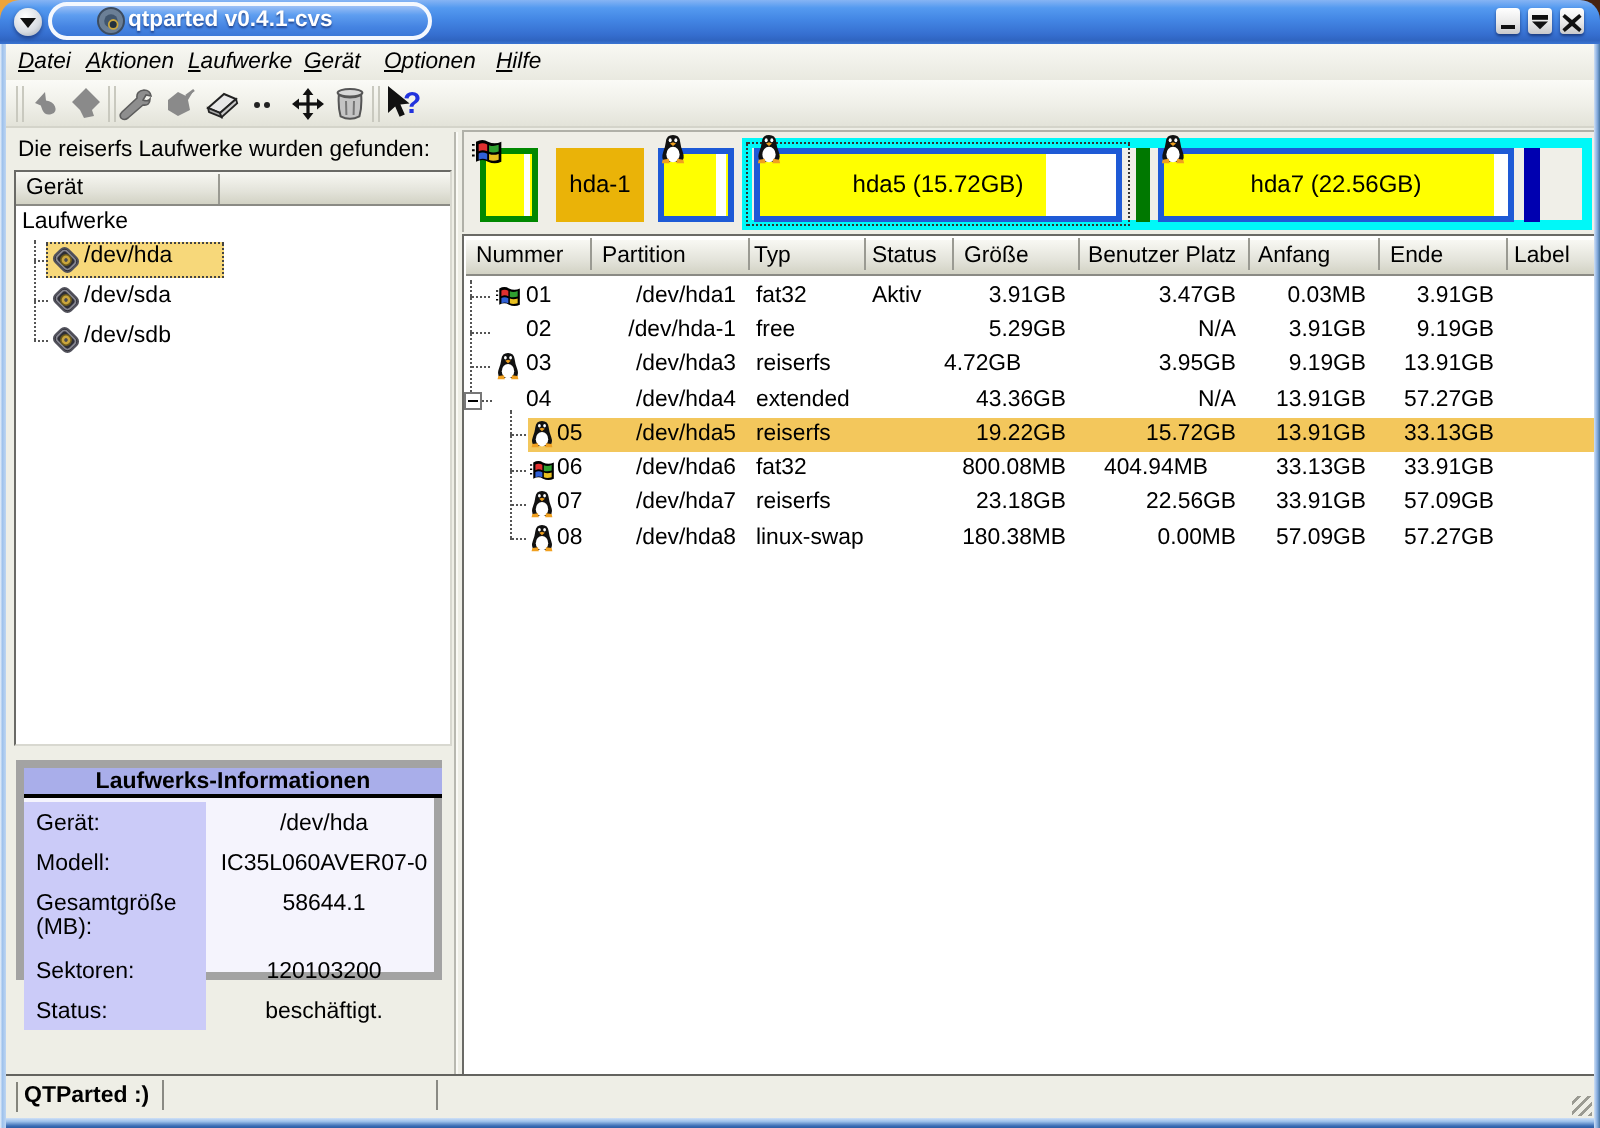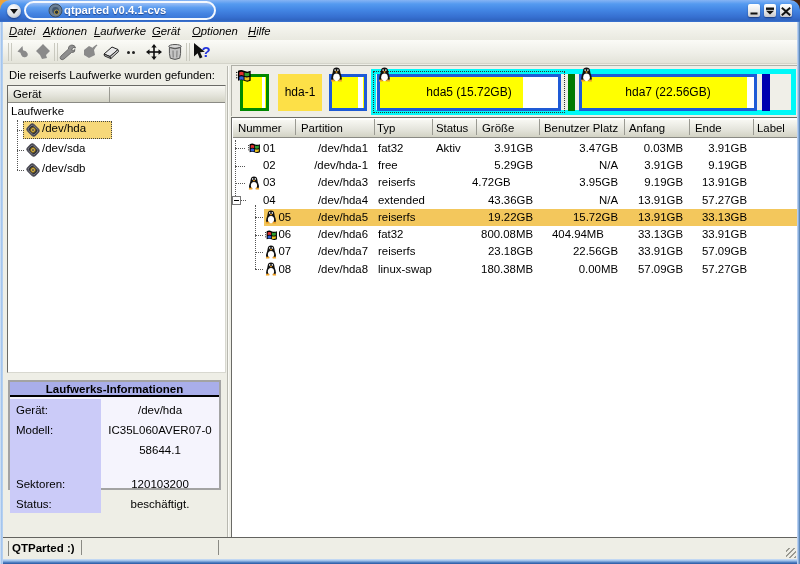--- a/index.html
+++ b/index.html
@@ -53,21 +53,21 @@
     border-right:1px solid #d8d8d0; border-bottom:1px solid #d8d8d0; }
   #tree-hdr { left:0; top:0; width:217px; height:17px;
     background:linear-gradient(#f8f8f3,#e3e3da 60%,#d2d2c4);
     border-bottom:1px solid #8a8a84; }
   #tree-hdr .c1 { position:absolute; left:5px; top:0; height:16px; line-height:16px; font-size:11.4px; }
   #tree-hdr-sep { left:101px; top:1px; width:1px; height:15px; background:#9a9a92; }
   .titem { position:absolute; font-size:11.5px; }
   #tsel { left:15px; top:34.5px; width:89px; height:18.5px; background:#f7d87a; border:1px dotted #444; }
 
   
-  #info { left:8px; top:380px; width:213px; height:110px; background:#f5f4fd; border:2px solid #a3a3a3; }
+  #info { left:8px; top:380px; width:213px; height:110px; background:#f5f4fd; border:4px solid #a3a3a3; }
   #info-hdr { left:0; top:0; width:209px; height:15px; background:#a9aeea; border-bottom:2px solid #000;
     text-align:center; font-weight:bold; line-height:15px; font-size:11.5px; }
   #info-lcol { left:0; top:17px; width:91px; height:114px; background:#cbcbf8; }
   .ilbl { position:absolute; left:6px; width:85px; font-size:11.5px; }
   .ival { position:absolute; left:91px; width:118px; text-align:center; font-size:11.5px; }
 
   
   #split { left:227px; top:66px; width:2px; height:471px; background:#fafaf6; border-left:1px solid #b8b8b0; }
 
   
@@ -204,20 +204,21 @@
   <div class="titem" style="left:34px;top:76px">/dev/sdb</div>
 </div>
 
 <div class="abs" id="info">
   <div class="abs" id="info-hdr">Laufwerks-Informationen</div>
   <div class="abs" id="info-lcol"></div>
   <div class="ilbl" style="top:22px">Gerät:</div>      
     <div class="ival" style="top:22px">/dev/hda</div>
   <div class="ilbl" style="top:42px">Modell:</div>     
     <div class="ival" style="top:42px">IC35L060AVER07-0</div>
+  <div class="ilbl" style="top:62px">Gesamtgröße<br>(MB):</div> 
     <div class="ival" style="top:62px">58644.1</div>
   <div class="ilbl" style="top:96px">Sektoren:</div>   
     <div class="ival" style="top:96px">120103200</div>
   <div class="ilbl" style="top:116px">Status:</div>    
     <div class="ival" style="top:116px">beschäftigt.</div>
 </div>
 
 <div class="abs" id="split"></div>
 
 <svg width="0" height="0" style="position:absolute">
@@ -252,21 +253,21 @@
 
 <div class="abs" id="pbar">
 
   <div class="pbox" style="left:8px;top:8px;width:29px;height:37px;border:3px solid #008800;background:#ffff00">
     <div style="position:absolute;right:1px;top:0;width:3px;height:31px;background:#fff"></div>
   </div>
   <svg class="pbox" style="left:4px;top:2px" width="16" height="15" viewBox="0 0 12 11">
       <use href="#win"></use>
     </svg>
 
-  <div class="pbox" style="left:46px;top:8px;width:44px;height:37px;background:#fde047;text-align:center;line-height:37px;font-size:12px">hda-1</div>
+  <div class="pbox" style="left:46px;top:8px;width:44px;height:37px;background:#eab308;text-align:center;line-height:37px;font-size:12px">hda-1</div>
 
   <div class="pbox" style="left:97px;top:8px;width:38px;height:37px;border:3px solid #1e5ad6;background:#ffff00">
     <div style="position:absolute;right:1px;top:0;width:5px;height:31px;background:#fff"></div>
   </div>
   <svg class="pbox" style="left:98px;top:1px" width="13" height="15" viewBox="0 0 12 14">
       <use href="#tux"></use>
     </svg>
 
   <div class="pbox" id="ext"></div>
 

